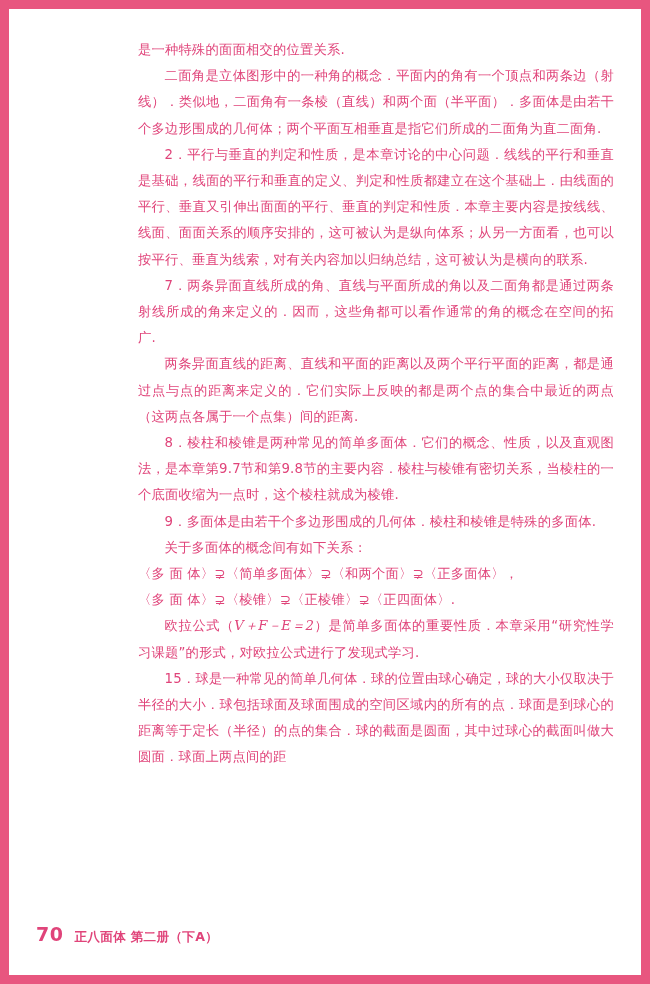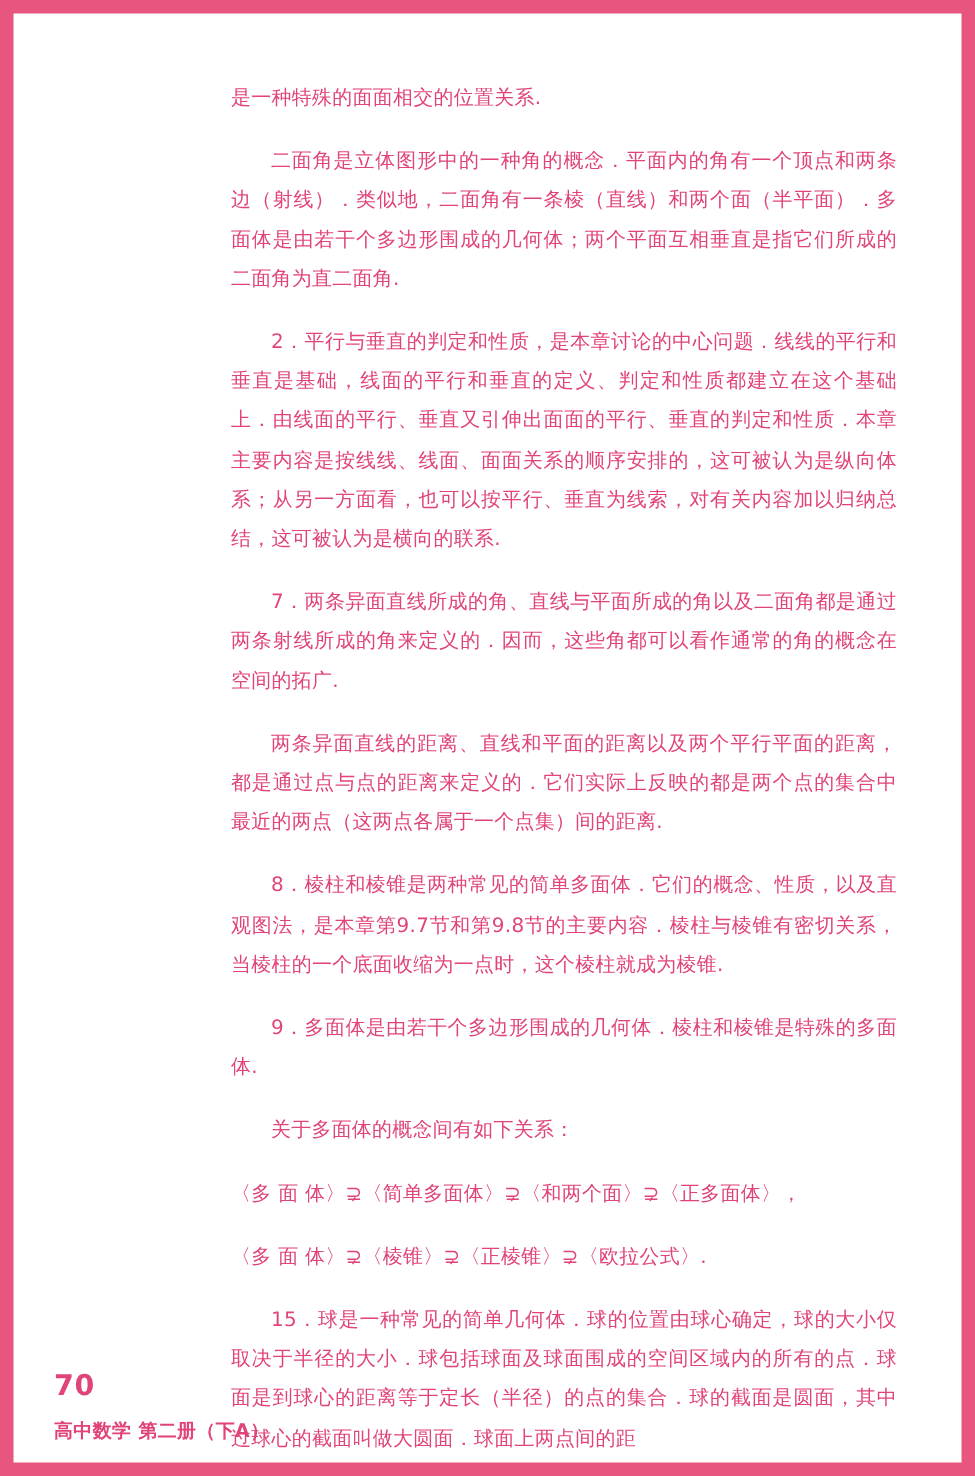--- a/index.html
+++ b/index.html
@@ -40,43 +40,42 @@
     right: 36px;
     top: 28px;
     color: #e0447a;
     font-size: 13.3px;
     line-height: 26.2px;
     letter-spacing: 0.2px;
     text-align: justify;
     text-justify: inter-ideograph;
   }
   .content p {
-    margin: 16px;
+    margin: 0;
     text-indent: 0;
   }
   .content p.indent {
     text-indent: 2em;
   }
   .math-italic {
     font-family: "DejaVu Serif", "Liberation Serif", serif;
     font-style: italic;
   }
   .rel-line {
     text-indent: 2em;
     letter-spacing: 0.2px;
   }
   .footer {
     position: absolute;
     left: 36px;
-    bottom: 12px;
+    bottom: 29px;
     display: flex;
     align-items: baseline;
     gap: 11px;
     color: #e0447a;
-    flex-direction: column;
   }
   .folio {
     font-size: 19px;
     font-weight: bold;
     letter-spacing: 0.5px;
   }
   .book-title {
     font-size: 12.6px;
     font-weight: bold;
     letter-spacing: 0.3px;
@@ -91,24 +90,25 @@
     <p>是一种特殊的面面相交的位置关系.</p>
     <p class="indent">二面角是立体图形中的一种角的概念．平面内的角有一个顶点和两条边（射线）．类似地，二面角有一条棱（直线）和两个面（半平面）．多面体是由若干个多边形围成的几何体；两个平面互相垂直是指它们所成的二面角为直二面角.</p>
     <p class="indent">2．平行与垂直的判定和性质，是本章讨论的中心问题．线线的平行和垂直是基础，线面的平行和垂直的定义、判定和性质都建立在这个基础上．由线面的平行、垂直又引伸出面面的平行、垂直的判定和性质．本章主要内容是按线线、线面、面面关系的顺序安排的，这可被认为是纵向体系；从另一方面看，也可以按平行、垂直为线索，对有关内容加以归纳总结，这可被认为是横向的联系.</p>
     <p class="indent">7．两条异面直线所成的角、直线与平面所成的角以及二面角都是通过两条射线所成的角来定义的．因而，这些角都可以看作通常的角的概念在空间的拓广.</p>
     <p class="indent">两条异面直线的距离、直线和平面的距离以及两个平行平面的距离，都是通过点与点的距离来定义的．它们实际上反映的都是两个点的集合中最近的两点（这两点各属于一个点集）间的距离.</p>
     <p class="indent">8．棱柱和棱锥是两种常见的简单多面体．它们的概念、性质，以及直观图法，是本章第9.7节和第9.8节的主要内容．棱柱与棱锥有密切关系，当棱柱的一个底面收缩为一点时，这个棱柱就成为棱锥.</p>
     <p class="indent">9．多面体是由若干个多边形围成的几何体．棱柱和棱锥是特殊的多面体.</p>
     <p class="indent">关于多面体的概念间有如下关系：</p>
 
     <p class="rel-line">〈多  面  体〉⊋〈简单多面体〉⊋〈和两个面〉⊋〈正多面体〉，</p>
-    <p class="rel-line">〈多  面  体〉⊋〈棱锥〉⊋〈正棱锥〉⊋〈欧拉公式〉.</p>
+    <p class="rel-line">〈多  面  体〉⊋〈棱锥〉⊋〈正棱锥〉⊋〈正四面体〉.</p>
 
+    <p class="indent"><span>欧拉公式（</span><span class="math-italic">V＋F－E＝2</span><span>）是简单多面体的重要性质．本章采用“研究性学习课题”的形式，对欧拉公式进行了发现式学习.</span></p>
 
     <p class="indent">15．球是一种常见的简单几何体．球的位置由球心确定，球的大小仅取决于半径的大小．球包括球面及球面围成的空间区域内的所有的点．球面是到球心的距离等于定长（半径）的点的集合．球的截面是圆面，其中过球心的截面叫做大圆面．球面上两点间的距</p>
   </div>
 
   <div class="footer">
     <span class="folio">70</span>
-    <span class="book-title">高中数学  第二册（下A）</span>
+    <span class="book-title">正八面体  第二册（下A）</span>
   </div>
 
 </div>
 
 </body></html>

